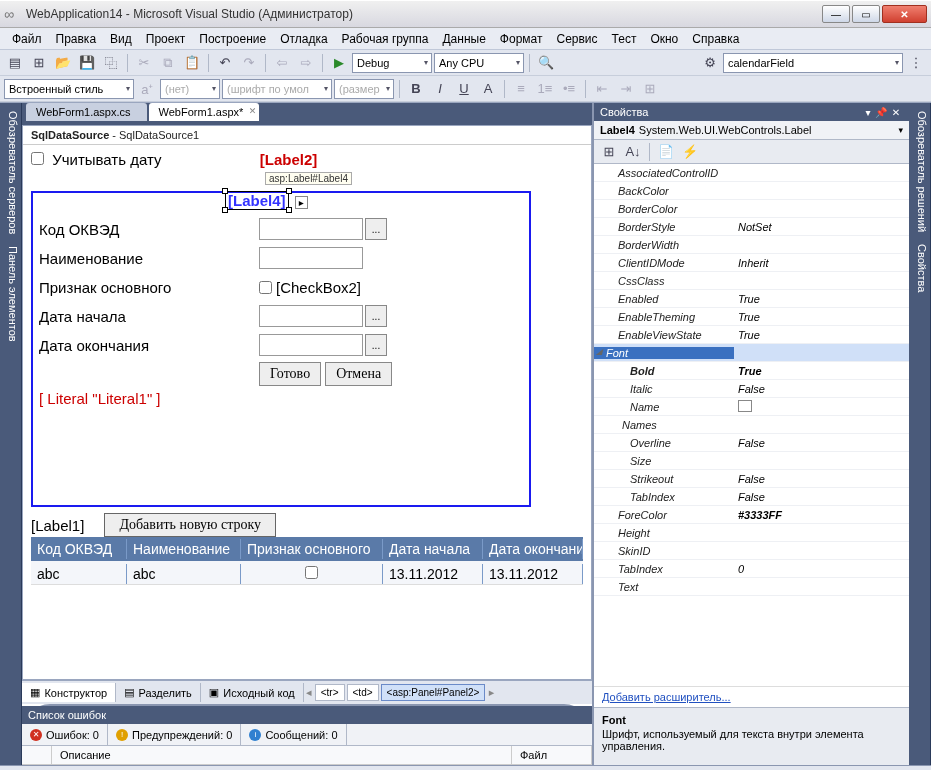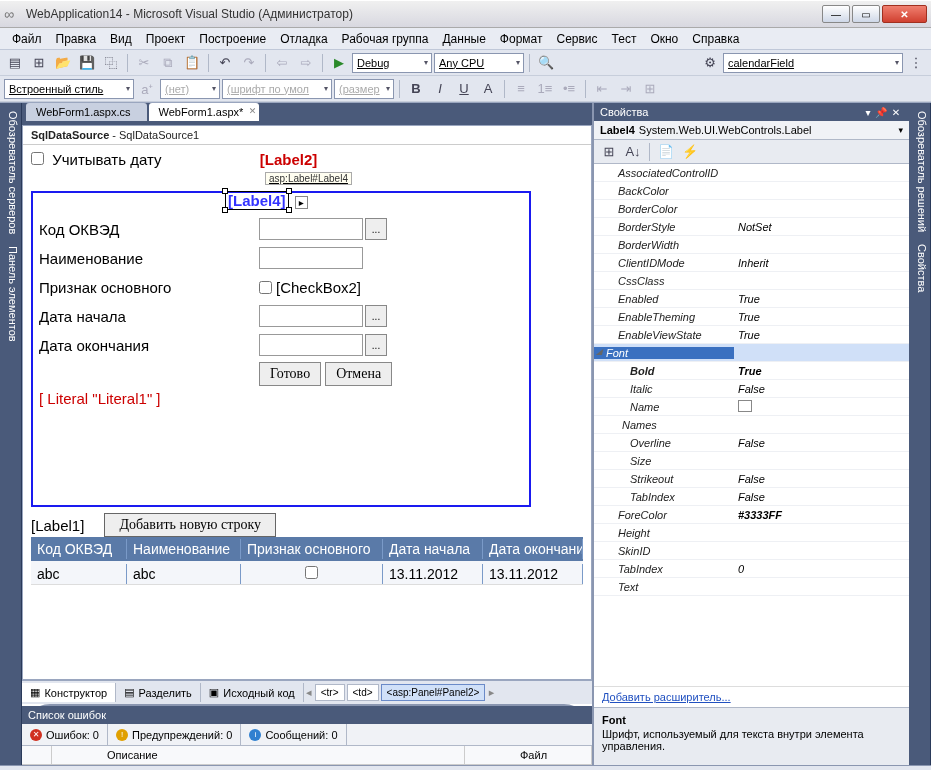--- a/index.html
+++ b/index.html
@@ -17,21 +17,21 @@
 
 .menubar { height: 22px; background: #e9ecf3; display: flex; align-items: center; padding: 0 6px; gap: 2px; border-bottom: 1px solid #c0c8d8; }
 .menubar .mi { padding: 2px 6px; cursor: default; }
 
 
 .toolbars { background: #e2e6ef; border-bottom: 1px solid #9aa6bf; }
 .toolbar { height: 26px; display: flex; align-items: center; padding: 0 4px; gap: 2px; border-bottom: 1px solid #c7cedb; }
 .tbtn { width: 22px; height: 22px; display: flex; align-items: center; justify-content: center; border: 1px solid transparent; border-radius: 2px; font-size: 13px; color: #445; }
 .tbtn.dis { color: #aab; }
 .tsep { width: 1px; height: 18px; background: #b0b8c8; margin: 0 3px; }
-.tdrop { height: 20px; border: 1px solid #8a96b0; background: #fff; padding: 0 16px 0 4px; display: flex; align-items: center; position: relative; font-size: 11px; text-decoration: underline; }
+.tdrop { height: 20px; border: 1px solid #8a96b0; background: #fff; padding: 0 16px 0 4px; display: flex; align-items: center; position: relative; font-size: 11px; }
 .tdrop::after { content: "▾"; position: absolute; right: 3px; font-size: 8px; color: #556; }
 .play { color: #2a8a2a; }
 
 
 .main { display: flex; height: 662px; }
 .vtab { width: 22px; background: #4a5a7a; color: #fff; writing-mode: vertical-rl; text-orientation: mixed; padding: 8px 2px; font-size: 11px; display: flex; gap: 12px; border-right: 1px solid #2a3a5a; }
 .vtab.right { writing-mode: vertical-rl; }
 .vtab span { cursor: default; }
 
 .center { flex: 1; display: flex; flex-direction: column; background: #fff; }
@@ -68,21 +68,21 @@
 .crumb { padding: 2px 5px; border: 1px solid #b0b8c8; margin: 0 1px; font-size: 10px; background: #fff; }
 .crumb.active { background: #d0e0f8; border-color: #6a8ac8; }
 
 
 .errlist { border-top: 2px solid #8a96b0; background: #e2e6ef; border-radius: 28px; }
 .errlist .hdr { background: #4a5a7a; color: #fff; padding: 3px 6px; font-size: 11px; }
 .err-tabs { display: flex; height: 22px; border-bottom: 1px solid #b0b8c8; background: #f0f2f6; }
 .err-tab { padding: 3px 8px; border-right: 1px solid #b0b8c8; display: flex; align-items: center; gap: 4px; font-size: 11px; }
 .err-icon { width: 12px; height: 12px; border-radius: 6px; display: inline-flex; align-items: center; justify-content: center; font-size: 8px; color: #fff; }
 .ei-err{background:#d03020}.ei-warn{background:#e0a000}.ei-info{background:#3080d0}
-.err-cols { display: flex; background: #f8f9fb; border-bottom: 1px solid #ccc; font-size: 11px; gap: 47px; }
+.err-cols { display: flex; background: #f8f9fb; border-bottom: 1px solid #ccc; font-size: 11px; }
 .err-cols div { padding: 3px 8px; border-right: 1px solid #ccc; }
 
 
 .props { width: 340px; border-left: 2px solid #8a96b0; background: #e2e6ef; display: flex; flex-direction: column; }
 .props-hdr { background: #4a5a7a; color: #fff; padding: 3px 6px; font-size: 11px; display: flex; align-items: center; }
 .props-hdr .t { flex: 1; }
 .props-hdr .pb { width: 14px; text-align: center; cursor: default; font-size: 10px; }
 .props-sel { background: #f0f2f6; padding: 3px 6px; border-bottom: 1px solid #b0b8c8; font-size: 11px; display: flex; align-items: center; }
 .props-sel b { margin-right: 4px; }
 .props-tb { height: 24px; display: flex; align-items: center; padding: 0 4px; gap: 2px; border-bottom: 1px solid #b0b8c8; background: #e8ebf1; }
@@ -217,21 +217,21 @@
 
     <div class="designer-area">
       <div class="ds-header"><b>SqlDataSource</b> - SqlDataSource1</div>
       <div class="ds-body">
         <div style="margin-bottom:4px">
           <input type="checkbox" class="chk" style="">
           <span>Учитывать дату</span>
           <span style="display:inline-block;width:90px"></span>
           <span class="lbl-red">[Label2]</span>
         </div>
-        <div style="position:relative;margin-left:234px;margin-top:-4px;text-decoration:underline;">
+        <div style="position:relative;margin-left:234px;margin-top:-4px;">
           <span class="tag-hint">asp:Label#Label4</span>
         </div>
         <div class="panel-outline">
           <div style="margin:-10px 0 6px 186px;">
             <span class="sel-box">
               <span class="lbl-blue" style="padding:0 2px">[Label4]</span>
               <span class="sel-handle" style="top:-4px;left:-4px"></span><span class="sel-handle" style="top:-4px;right:-4px"></span>
               <span class="sel-handle" style="bottom:-4px;left:-4px"></span><span class="sel-handle" style="bottom:-4px;right:-4px"></span>
             </span>
             <span style="border:1px solid #888;padding:0 3px;font-size:10px;margin-left:2px">▸</span>

